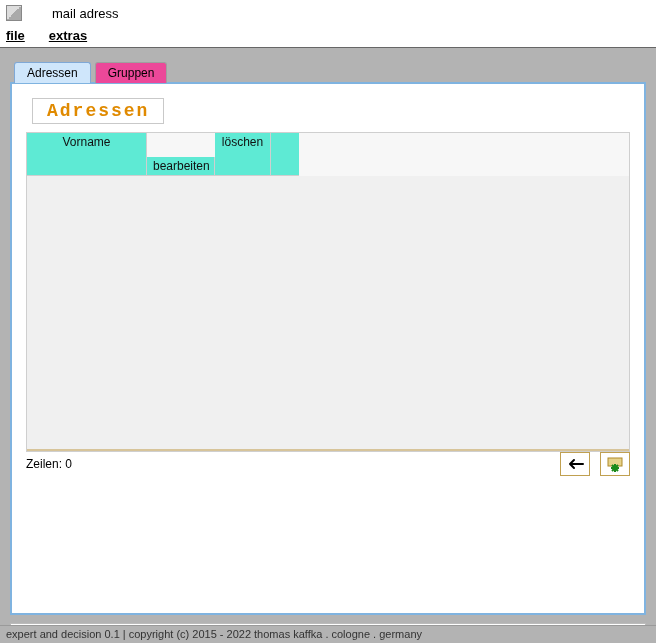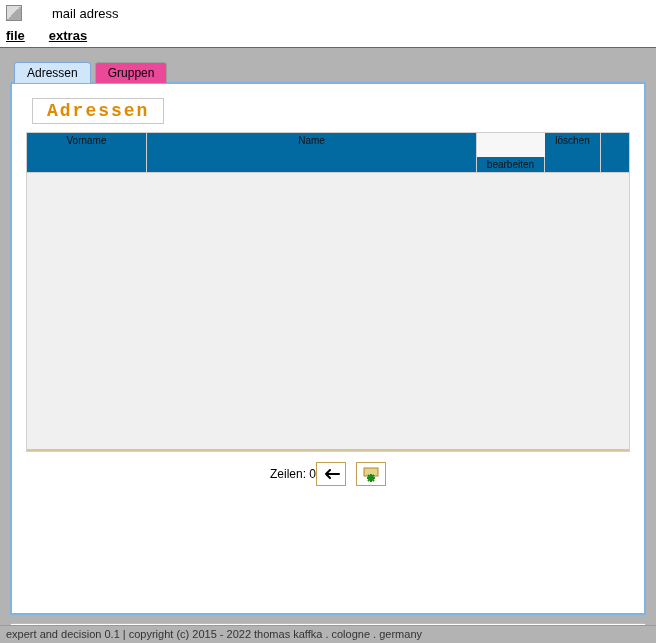--- a/index.html
+++ b/index.html
@@ -104,41 +104,40 @@
     flex-direction: column;
   }
   .grid-header {
     display: flex;
     background: #f7f7f7;
   }
   .gh-cell {
     border-right: 1px solid #cfcfcf;
     border-bottom: 1px solid #cfcfcf;
     padding: 2px 6px;
-    font-size: 10px;
+    font-size: 12px;
     text-align: center;
     color: #111;
-    background: #0369a1;
+    background: #5eead4;
   }
   .gh-vorname { width: 120px; }
   .gh-name    { flex: 1; }
   .gh-bear    { width: 68px; margin-top: 24px; }
   .gh-loesch  { width: 56px; }
   .gh-spacer  { width: 28px; border-right:none; }
   .grid-body {
     flex: 1;
     background: #f0f0f0;
     border-top: none;
     border-bottom: 2px solid #d7c49a;
   }
   .footer-row {
     display: flex;
     align-items: center;
-    justify-content: center;
-    padding-top: 10px;
+    justify-content: space-between;
   }
   .row-count {
     font-size: 12px;
     color: #000;
   }
   .action-buttons {
     display: flex;
     gap: 10px;
   }
   .icon-btn {
@@ -186,21 +185,20 @@
   </div>
 
   <div class="panel">
     <div class="heading-box">
       <span class="heading">Adressen</span>
     </div>
 
     <div class="grid-wrap">
       <div class="grid-header">
         <div class="gh-cell gh-vorname">Vorname</div>
-        <div class="gh-cell gh-name">Name</div>
         <div class="gh-cell gh-bear">bearbeiten</div>
         <div class="gh-cell gh-loesch">löschen</div>
         <div class="gh-cell gh-spacer"></div>
       </div>
       <div class="grid-body"></div>
     </div>
 
     <div class="footer-row">
       <div class="row-count">Zeilen: 0</div>
       <div class="action-buttons">

